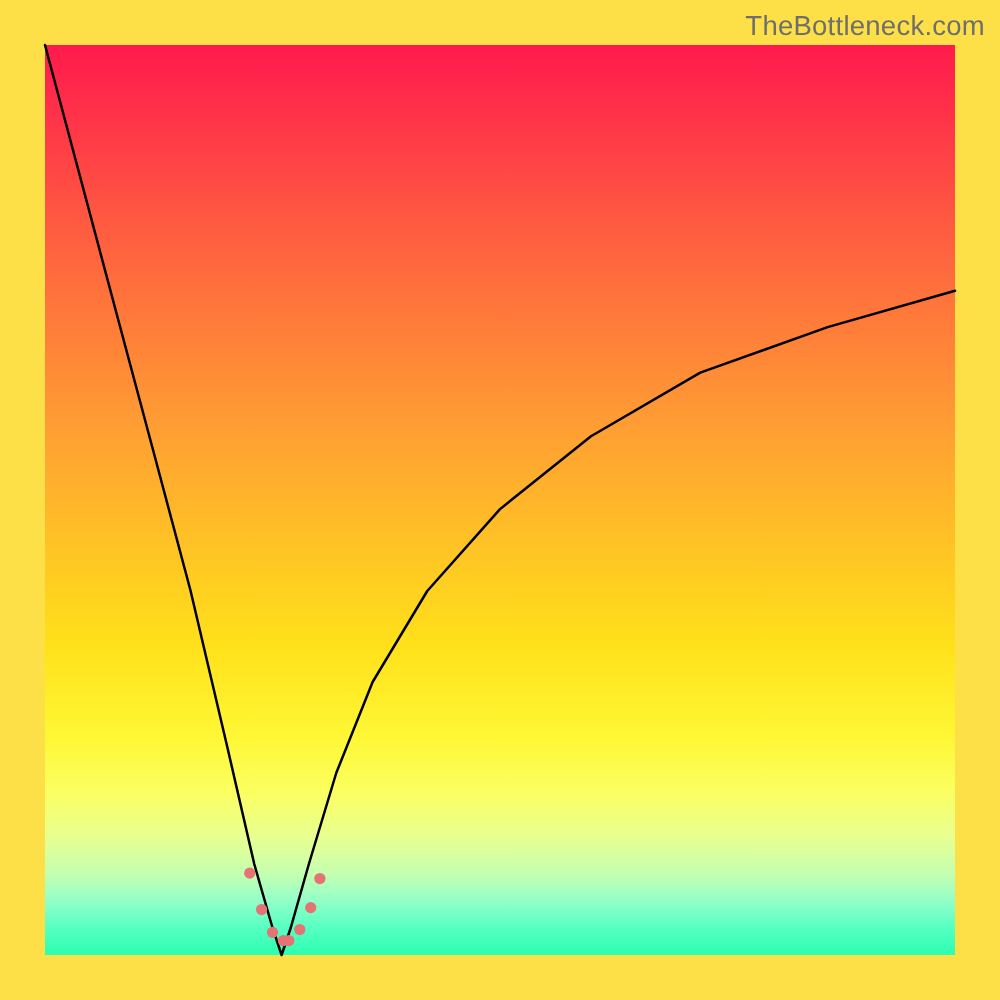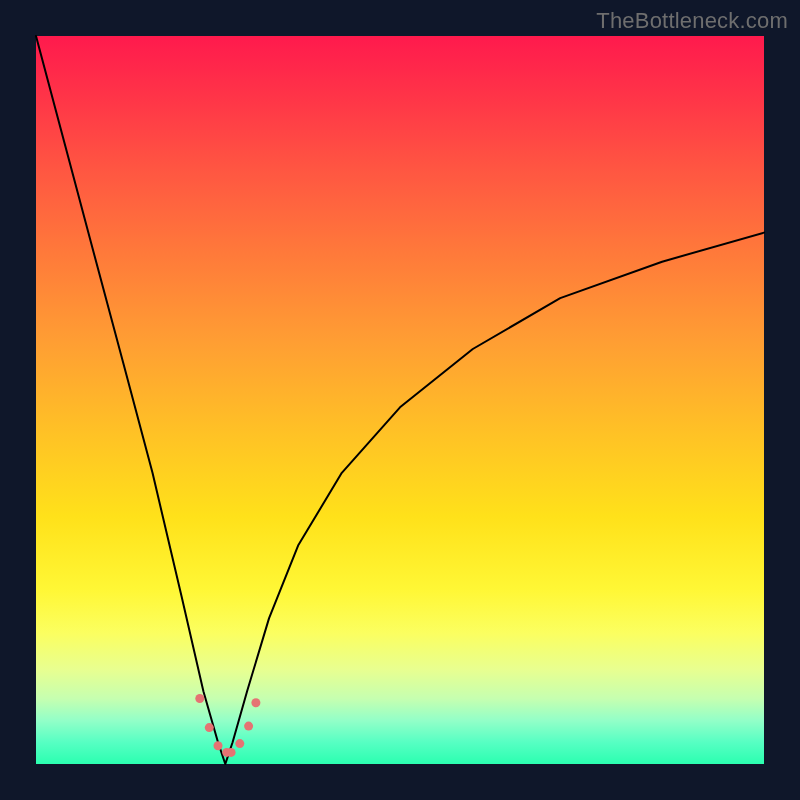--- a/index.html
+++ b/index.html
@@ -10,21 +10,21 @@
     background: #000;
     overflow: hidden;
     font-family: Arial, Helvetica, sans-serif;
   }
   .frame {
     position: absolute;
     top: 0;
     left: 0;
     width: 800px;
     height: 800px;
-    background: #0f172a;
+    background: #fde047;
   }
   .plot-area {
     position: absolute;
     top: 36px;
     left: 36px;
     width: 728px;
     height: 728px;
     background: linear-gradient(to bottom,
       #ff1a4d 0%,
       #ff3348 8%,

